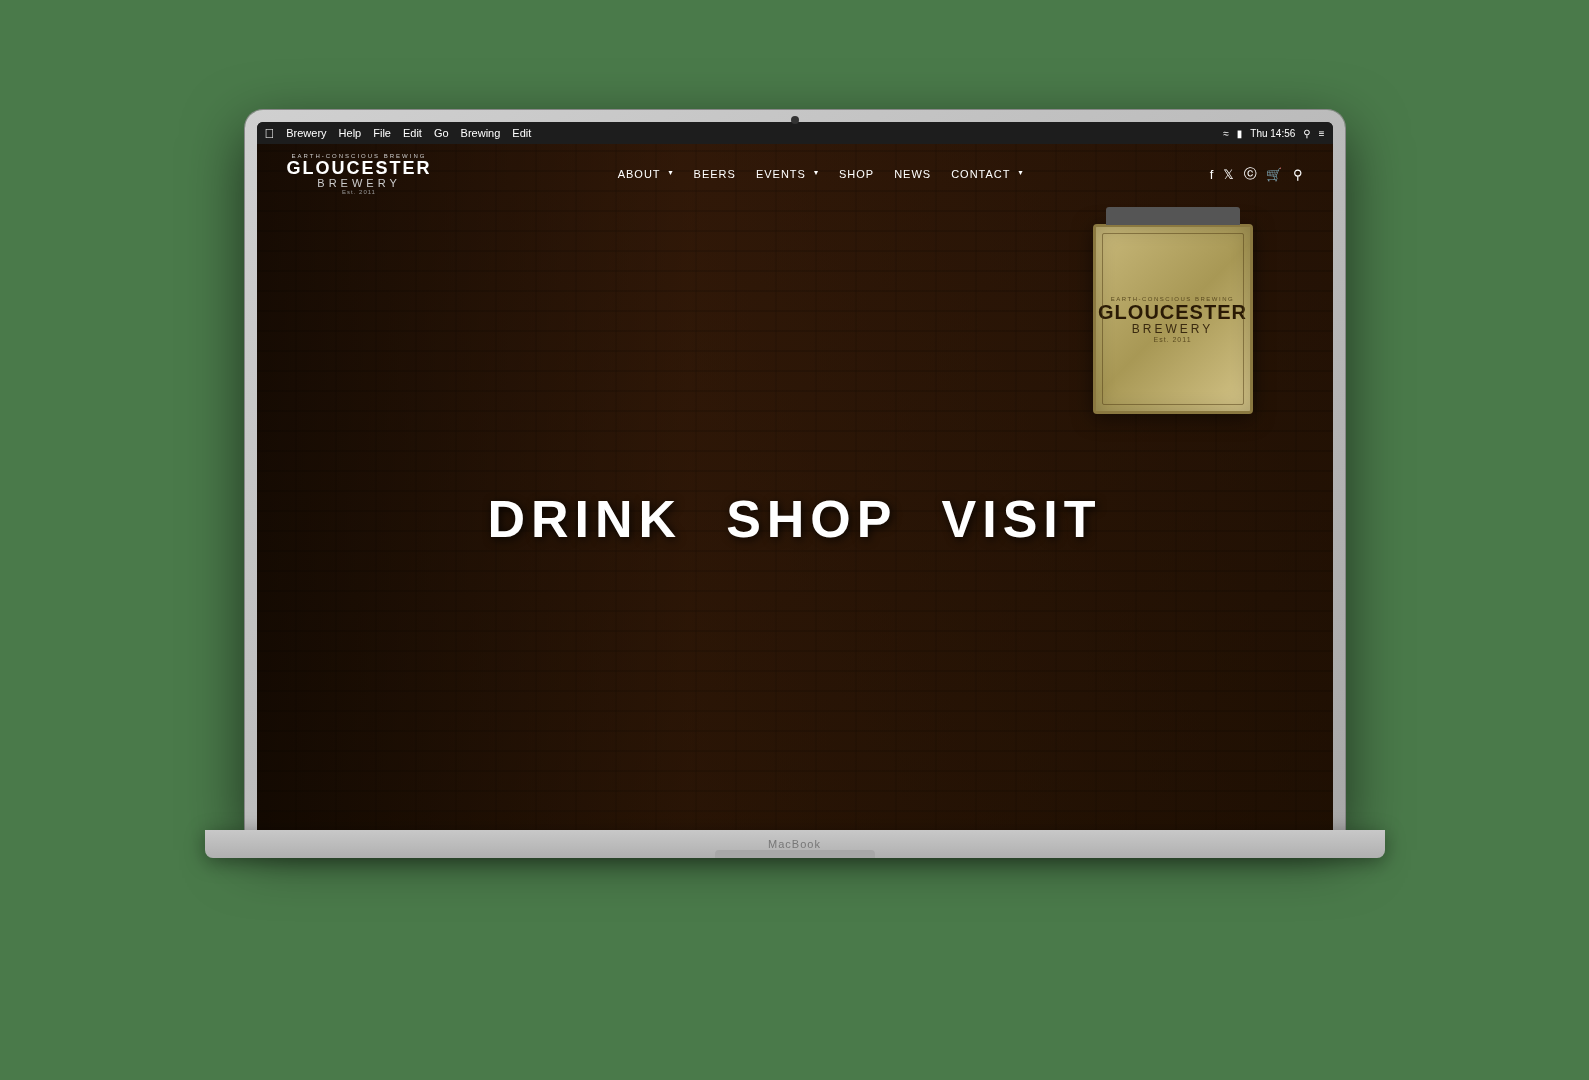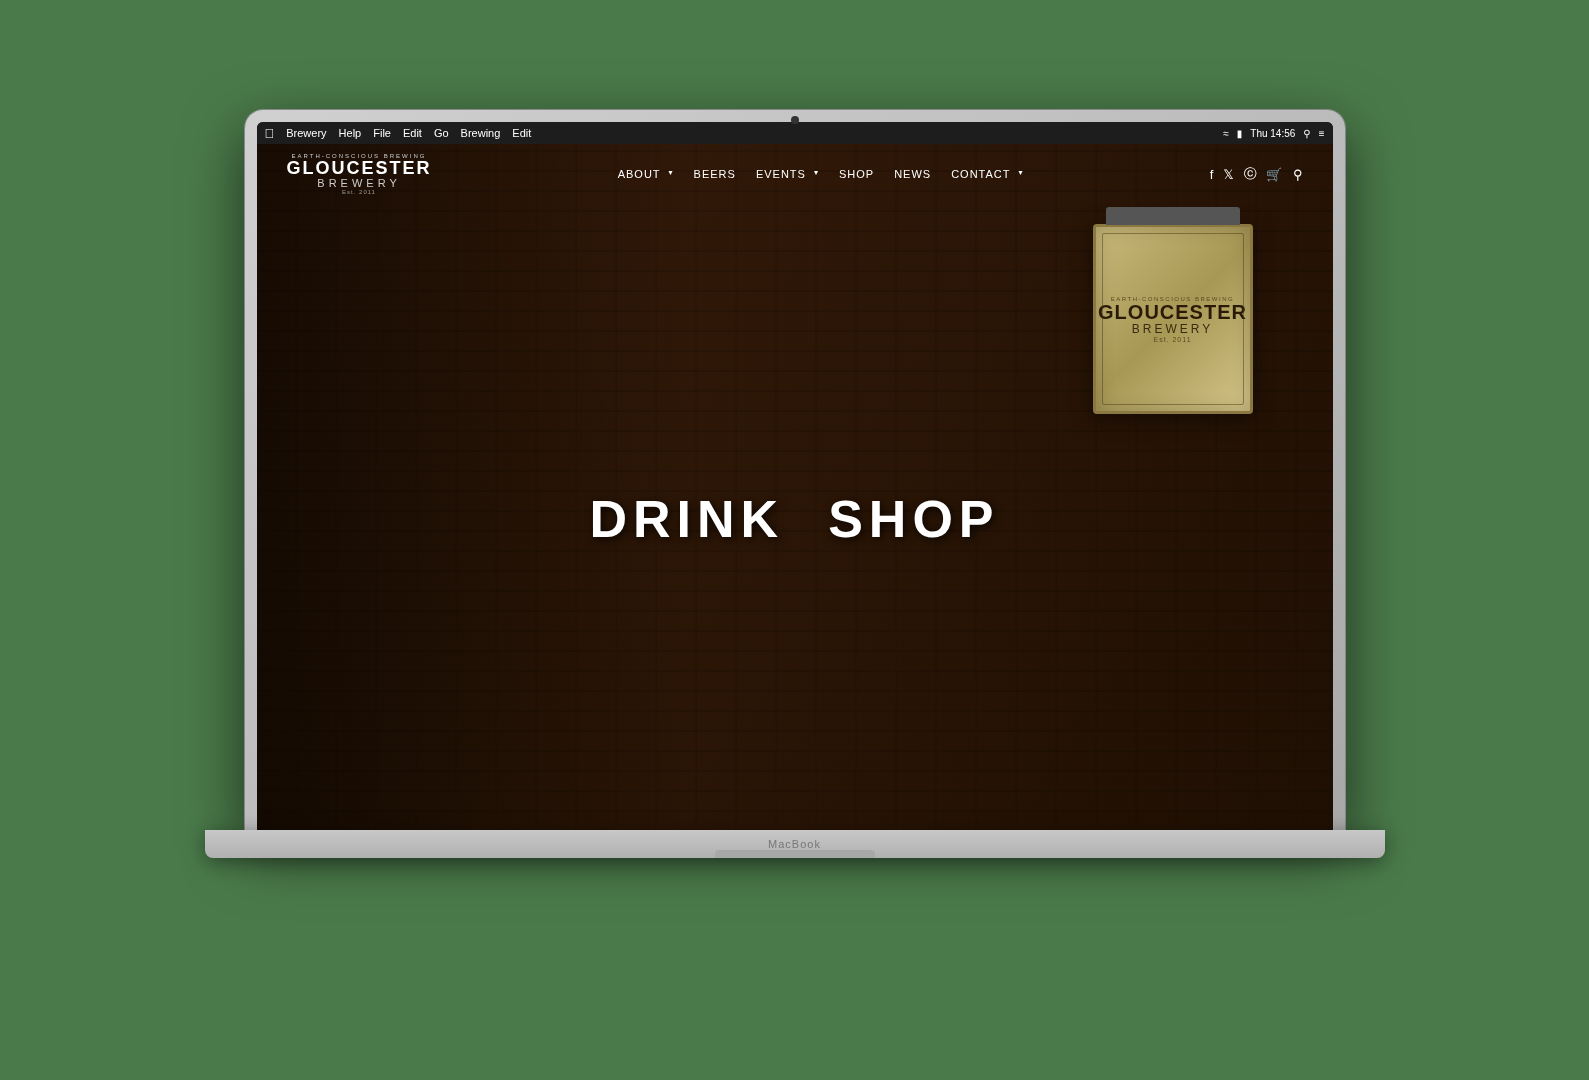--- a/index.html
+++ b/index.html
@@ -414,20 +414,21 @@
             <div class="sign-earth">Earth-Conscious Brewing</div>
             <div class="sign-gloucester">GLOUCESTER</div>
             <div class="sign-brewery">BREWERY</div>
             <div class="sign-year">Est. 2011</div>
           </div>
         </div>
 
         <div class="hero-content">
           <span class="hero-word">DRINK</span>
           <span class="hero-word">SHOP</span>
+          <span class="hero-word">VISIT</span>
         </div>
 
       </div>
     </div>
   </div>
 
   <div class="macbook-base">
     <div class="macbook-base-notch"></div>
   </div>
 </div>

